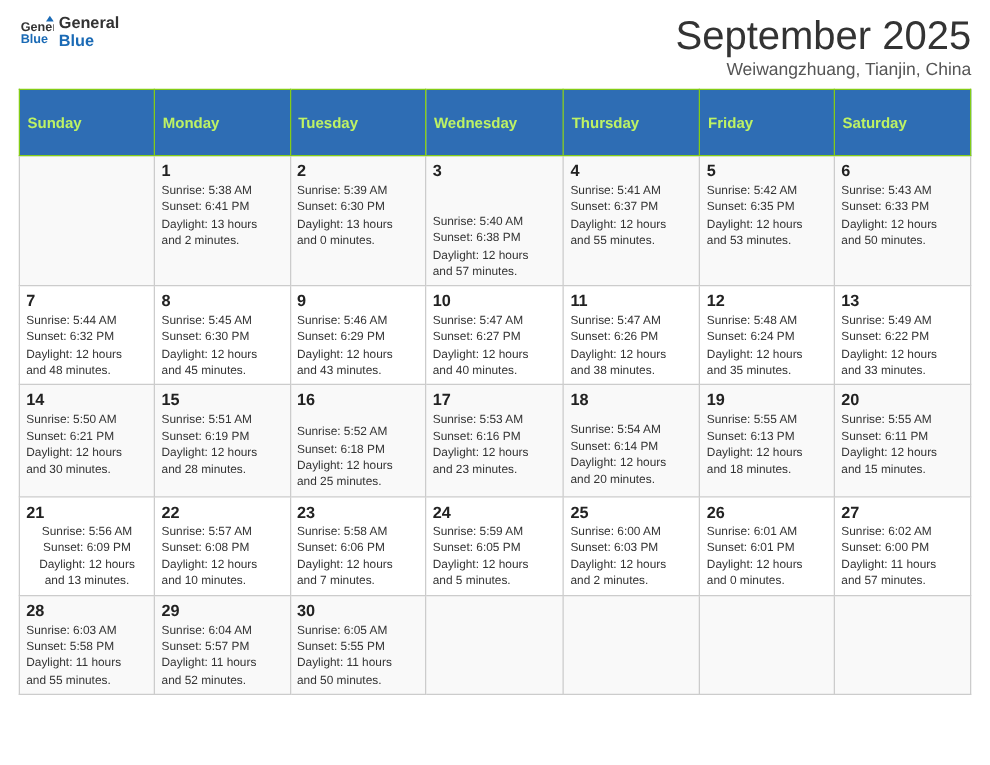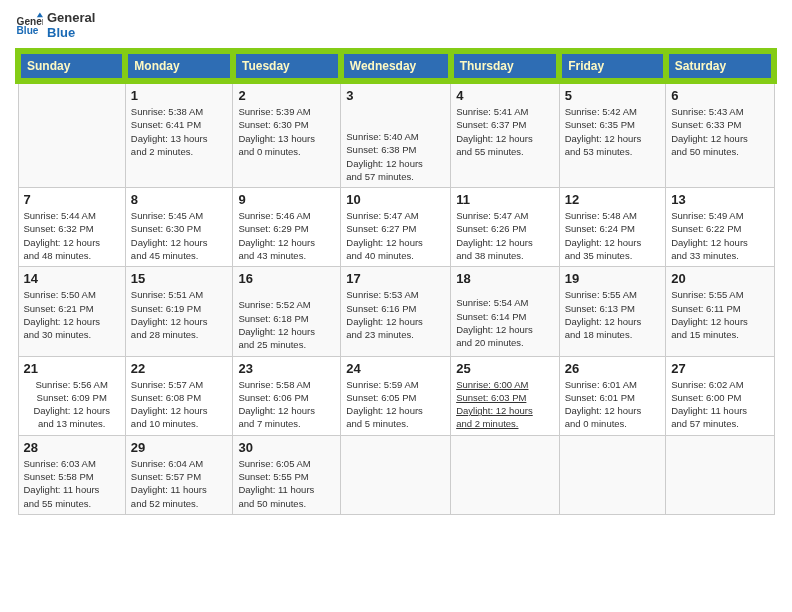--- a/index.html
+++ b/index.html
@@ -43,26 +43,26 @@
       font-size: 14px;
       color: #555;
     }
     .calendar {
       width: 100%;
       border-collapse: collapse;
       border: 1px solid #ccc;
     }
     .calendar th {
       background-color: #2e6db4;
-      color: #fef9c3;
+      color: #bef264;
       text-align: left;
-      padding: 5px 6px;
+      padding: 19px 6px;
       font-size: 12px;
       font-weight: bold;
-      border: 6px solid #84cc16;
+      border: 1px solid #84cc16;
     }
     .calendar td {
       border: 1px solid #ccc;
       vertical-align: top;
       padding: 4px 5px;
       width: 113px;
       min-height: 70px;
     }
     .day-num {
       font-size: 13px;
@@ -95,20 +95,24 @@
       <svg class="logo-icon" viewBox="0 0 36 36">
         <text x="2" y="18" font-size="13" font-weight="bold" fill="#333">General</text>
         <text x="2" y="30" font-size="13" font-weight="bold" fill="#1a6ab5">Blue</text>
         <polygon points="28,8 36,8 32,2" fill="#1a6ab5"></polygon>
       </svg>
       <div>
         <div style="font-size:13px;font-weight:bold;color:#333;">General</div>
         <div style="font-size:13px;font-weight:bold;color:#1a6ab5;">Blue</div>
       </div>
     </div>
+    <div class="title-area">
+      <div class="month-title">September 2025</div>
+      <div class="location">Weiwangzhuang, Tianjin, China</div>
+    </div>
   </div>
 
   <table class="calendar">
     <thead>
       <tr>
 
       <th>Sunday</th>
           <th>Monday</th>
           <th>Tuesday</th>
           <th>Wednesday</th>
@@ -289,21 +293,21 @@
           </td>
           <td>
             <span class="day-num">24</span>
             <div class="day-info" style="white-space: pre-line;">Sunrise: 5:59 AM
 Sunset: 6:05 PM
 Daylight: 12 hours
 and 5 minutes.</div>
           </td>
           <td>
             <span class="day-num">25</span>
-            <div class="day-info" style="white-space: pre-line; text-decoration: underline;">Sunrise: 6:00 AM
+            <div class="day-info" style="white-space: pre-line;">Sunrise: 6:00 AM
 Sunset: 6:03 PM
 Daylight: 12 hours
 and 2 minutes.</div>
           </td>
           <td>
             <span class="day-num">26</span>
             <div class="day-info" style="white-space: pre-line;">Sunrise: 6:01 AM
 Sunset: 6:01 PM
 Daylight: 12 hours
 and 0 minutes.</div>

